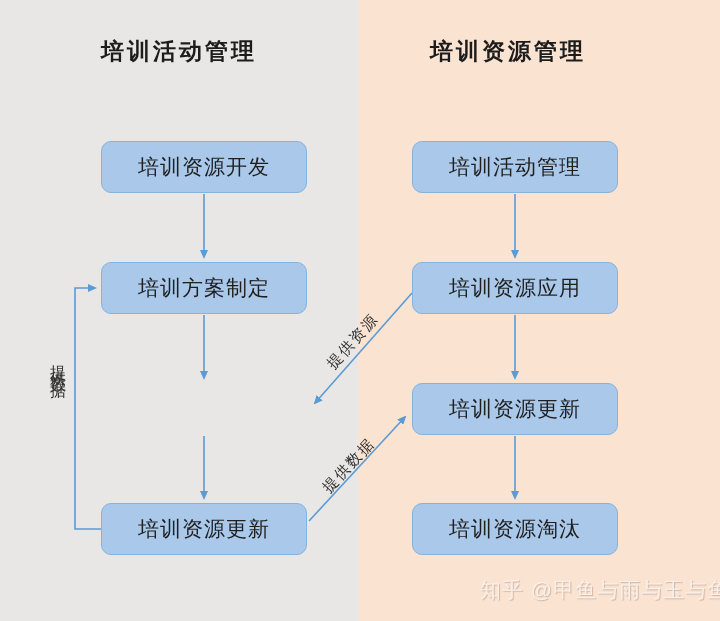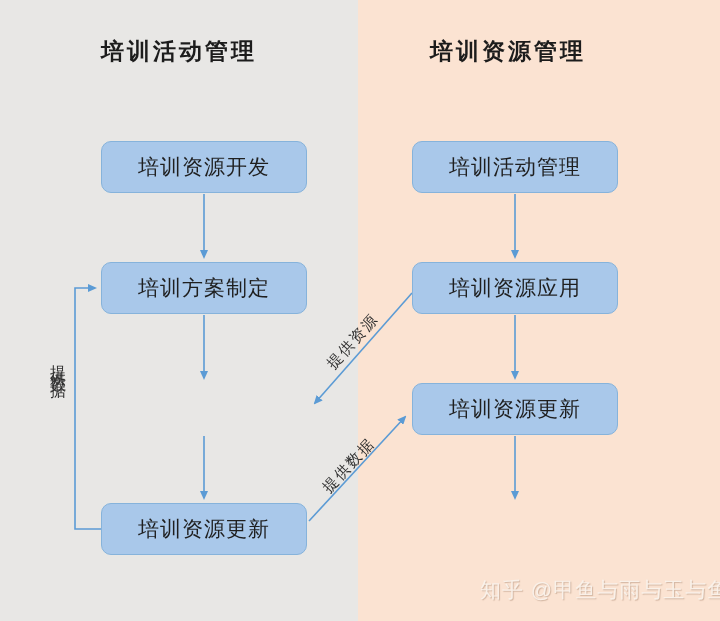--- a/index.html
+++ b/index.html
@@ -128,20 +128,21 @@
     </g>
   </svg>
 
   <div class="node col-l row-0">培训资源开发</div>
   <div class="node col-l row-1">培训方案制定</div>
   <div class="node col-l row-3">培训资源更新</div>
 
   <div class="node col-r row-0">培训活动管理</div>
   <div class="node col-r row-1">培训资源应用</div>
   <div class="node col-r row-2">培训资源更新</div>
+  <div class="node col-r row-3">培训资源淘汰</div>
 
   <div class="edge-label vertical">提供数据</div>
   <div class="edge-label diag-1">提供资源</div>
   <div class="edge-label diag-2">提供数据</div>
 
   <div class="watermark">知乎 @甲鱼与雨与玉与鱼</div>
 
 </div>
 
 </body></html>

